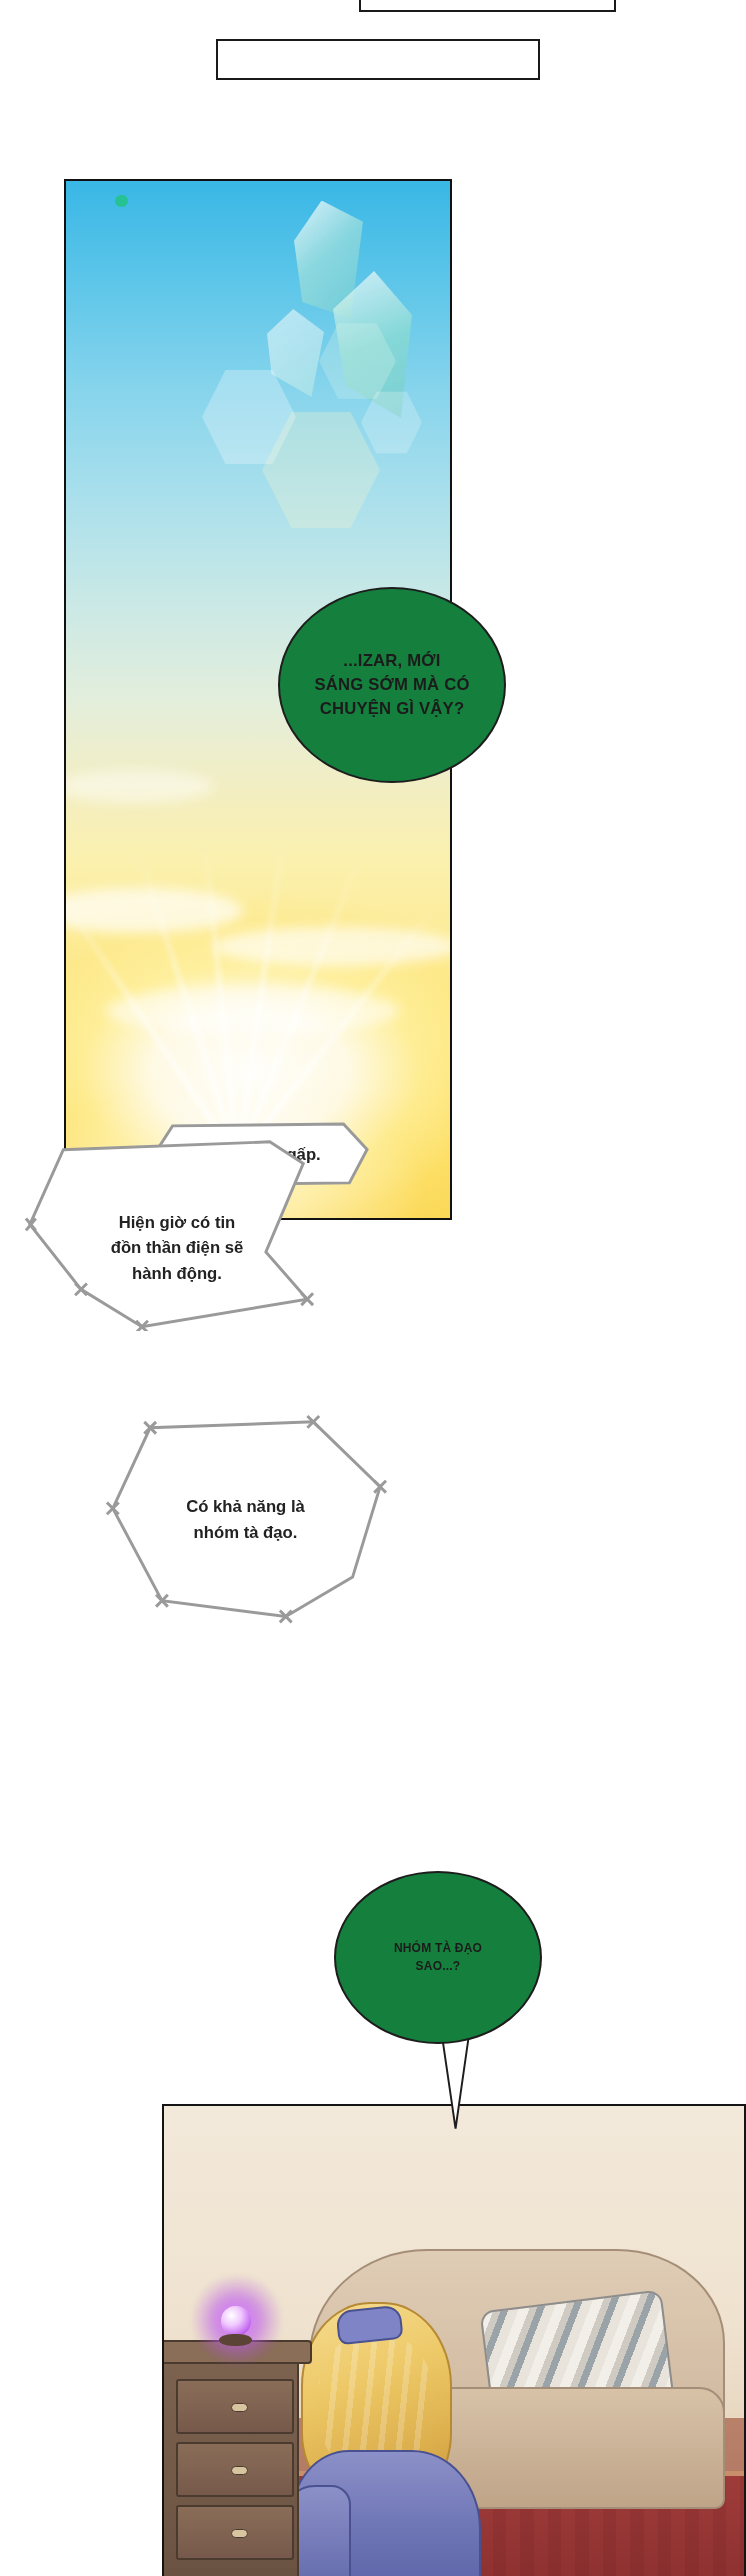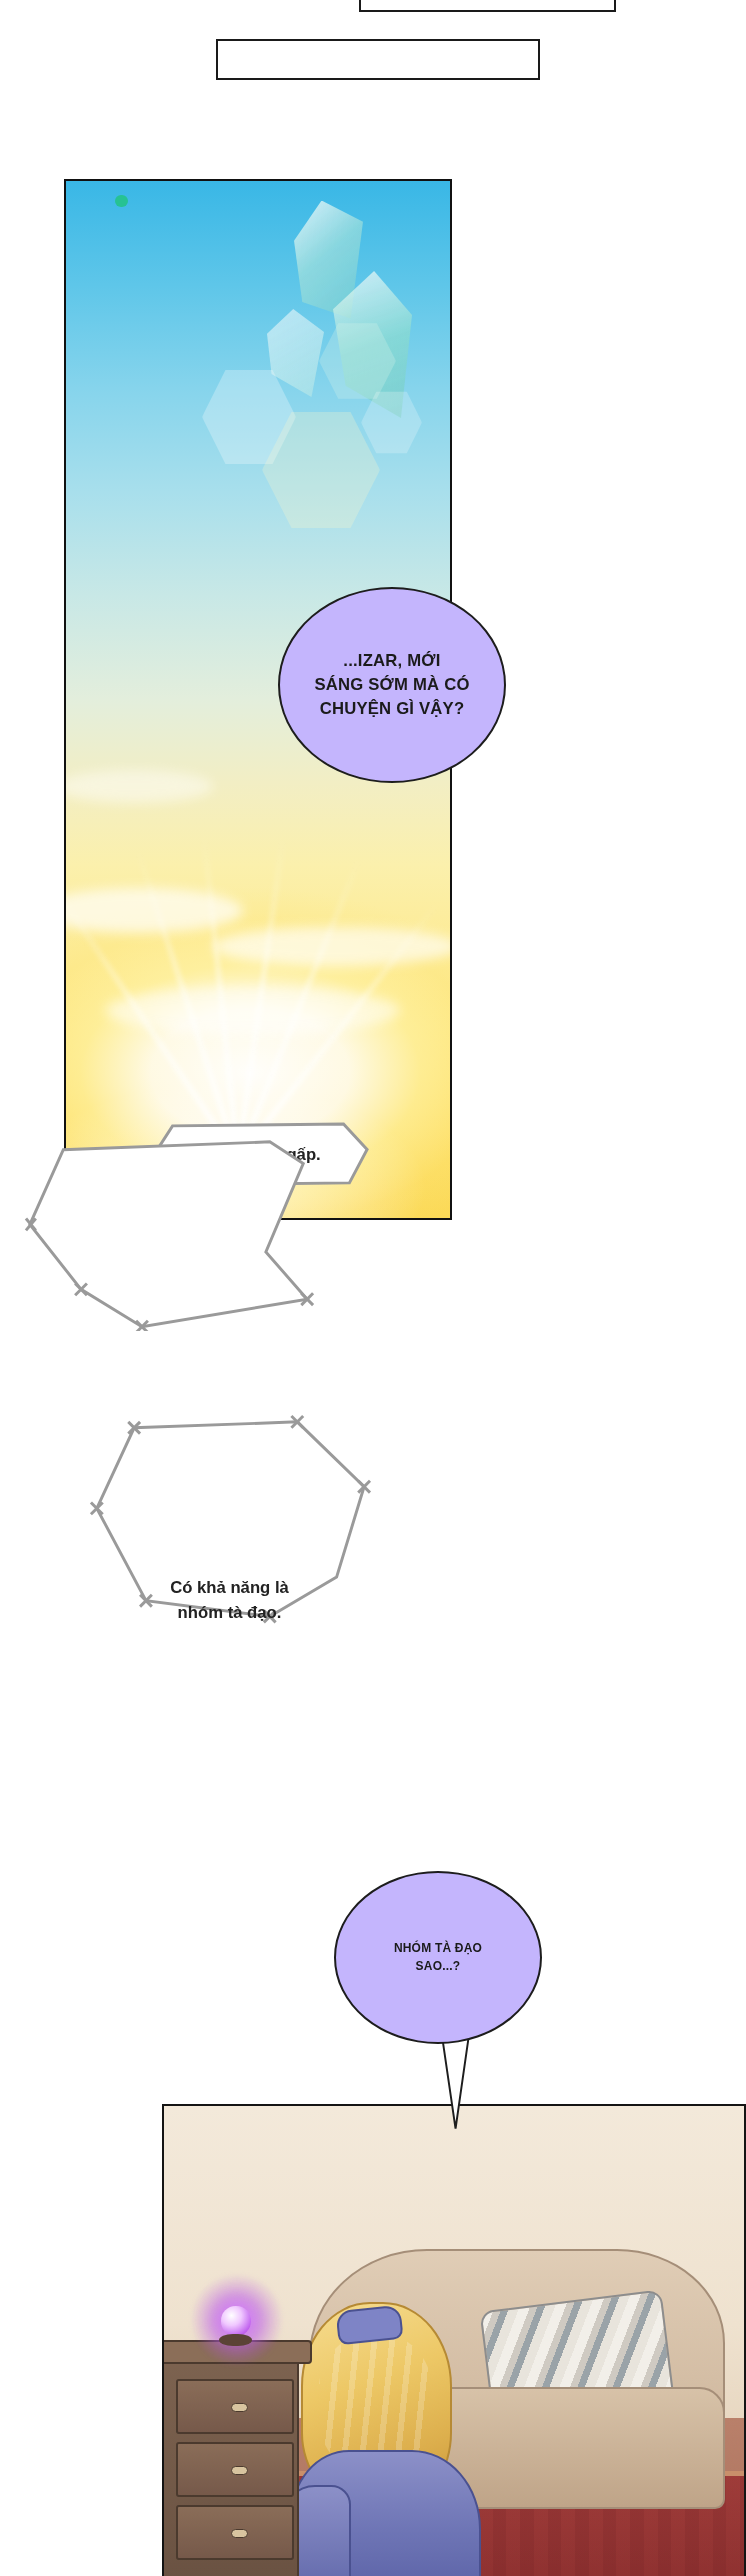--- a/index.html
+++ b/index.html
@@ -116,21 +116,21 @@
   .cloud {
     position: absolute;
     background: rgba(255,255,255,0.9);
     border-radius: 50%;
     filter: blur(5.9px);
   }
 
   
   .bubble-round {
     position: absolute;
-    background: #c4b5fd;
+    background: #15803d;
     border: 2px solid #1d1d1d;
     border-radius: 50%;
     box-sizing: border-box;
     display: flex;
     align-items: center;
     justify-content: center;
     text-align: center;
     color: #1b1b1b;
     z-index: 20;
   }
@@ -186,21 +186,21 @@
     font-weight: 600;
   }
   .bubble-hex svg { position: absolute; inset: 0; }
 
   #bubble-2 { left: 23.6px; top: 1134px; width: 354px; height: 196px; }
   #bubble-2 .txt { transform: translate(-23.6px, 15.7px); }
 
   #bubble-2b { left: 147px; top: 1120px; width: 226px; height: 69px; }
   #bubble-2b .txt { font-size: 16.7px; }
 
-  #bubble-3 { left: 87px; top: 1414px; width: 285px; height: 211px; align-items: flex-end; }
+  #bubble-3 { left: 103px; top: 1414px; width: 285px; height: 211px; }
 
   
   #room-panel {
     position: absolute;
     left: 162px;
     top: 2104px;
     width: 584px;
     height: 472px;
     border: 2.9px solid #141414;
     border-bottom: none;
@@ -401,20 +401,23 @@
       <line x1="2" y1="86" x2="12" y2="98"></line>
       <line x1="2" y1="98" x2="12" y2="86"></line>
       <line x1="52" y1="152" x2="64" y2="164"></line>
       <line x1="52" y1="164" x2="64" y2="152"></line>
       <line x1="114" y1="190" x2="126" y2="202"></line>
       <line x1="114" y1="202" x2="126" y2="190"></line>
       <line x1="282" y1="162" x2="294" y2="174"></line>
       <line x1="282" y1="174" x2="294" y2="162"></line>
     </g>
   </svg>
+  <div class="txt">Hiện giờ có tin
+đồn thần điện sẽ
+hành động.</div>
 </div>
 
 <div class="bubble-hex" id="bubble-3">
   <svg viewBox="0 0 290 215" preserveAspectRatio="none">
     <polygon points="10,96 48,14 214,8 282,74 254,166 186,206 60,190" fill="#ffffff" stroke="#9a9a9a" stroke-width="3" stroke-linejoin="miter"></polygon>
     <g stroke="#9a9a9a" stroke-width="3">
       <line x1="4" y1="90" x2="16" y2="102"></line>
       <line x1="4" y1="102" x2="16" y2="90"></line>
       <line x1="42" y1="8" x2="54" y2="20"></line>
       <line x1="42" y1="20" x2="54" y2="8"></line>

